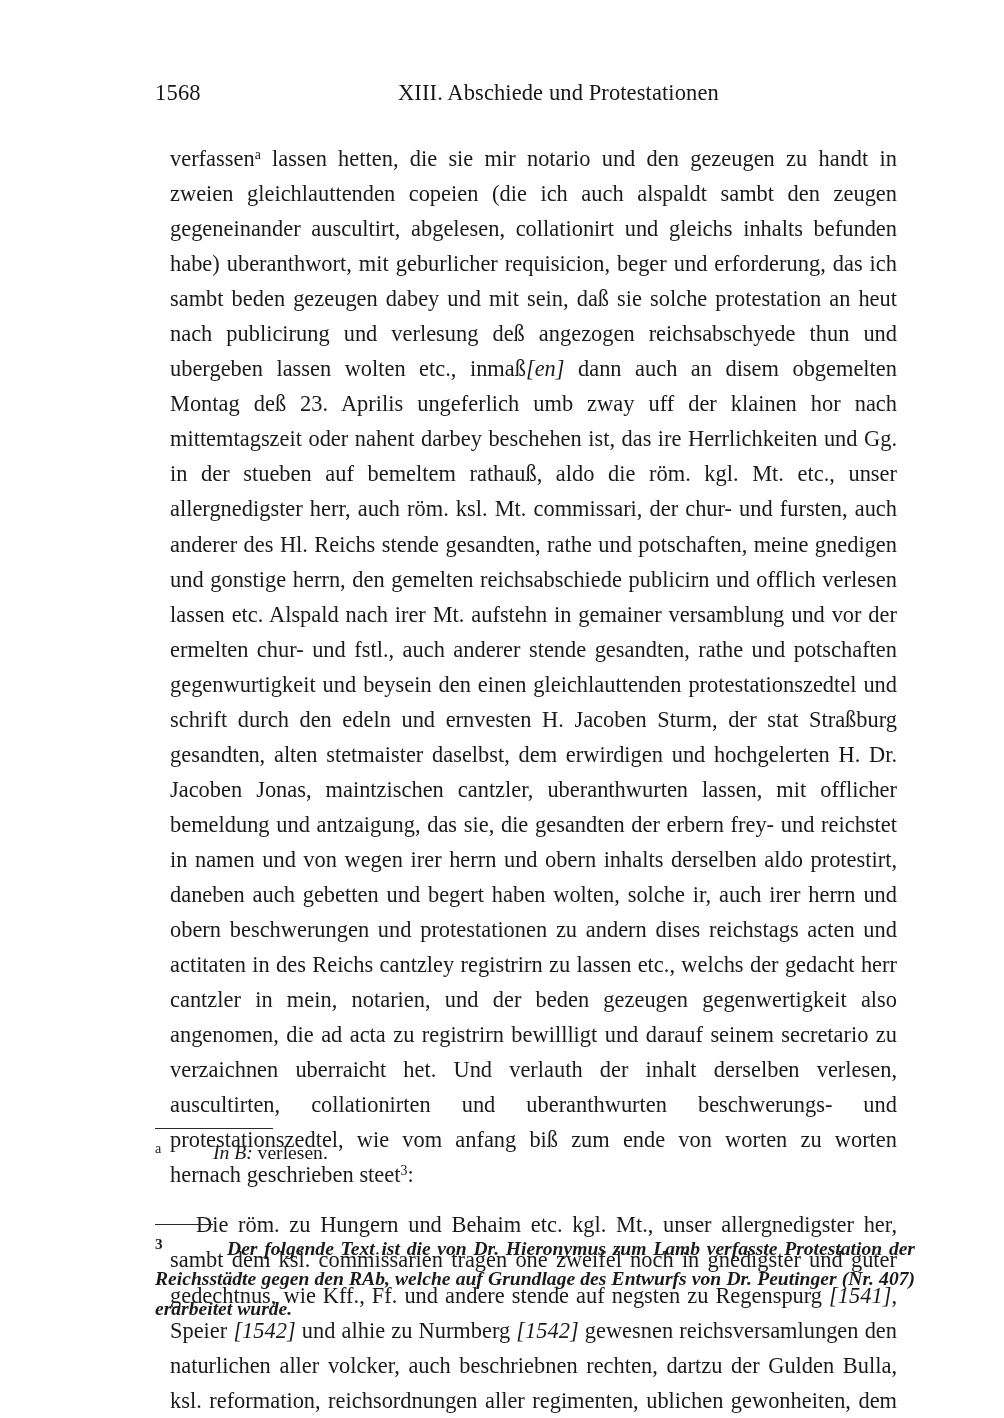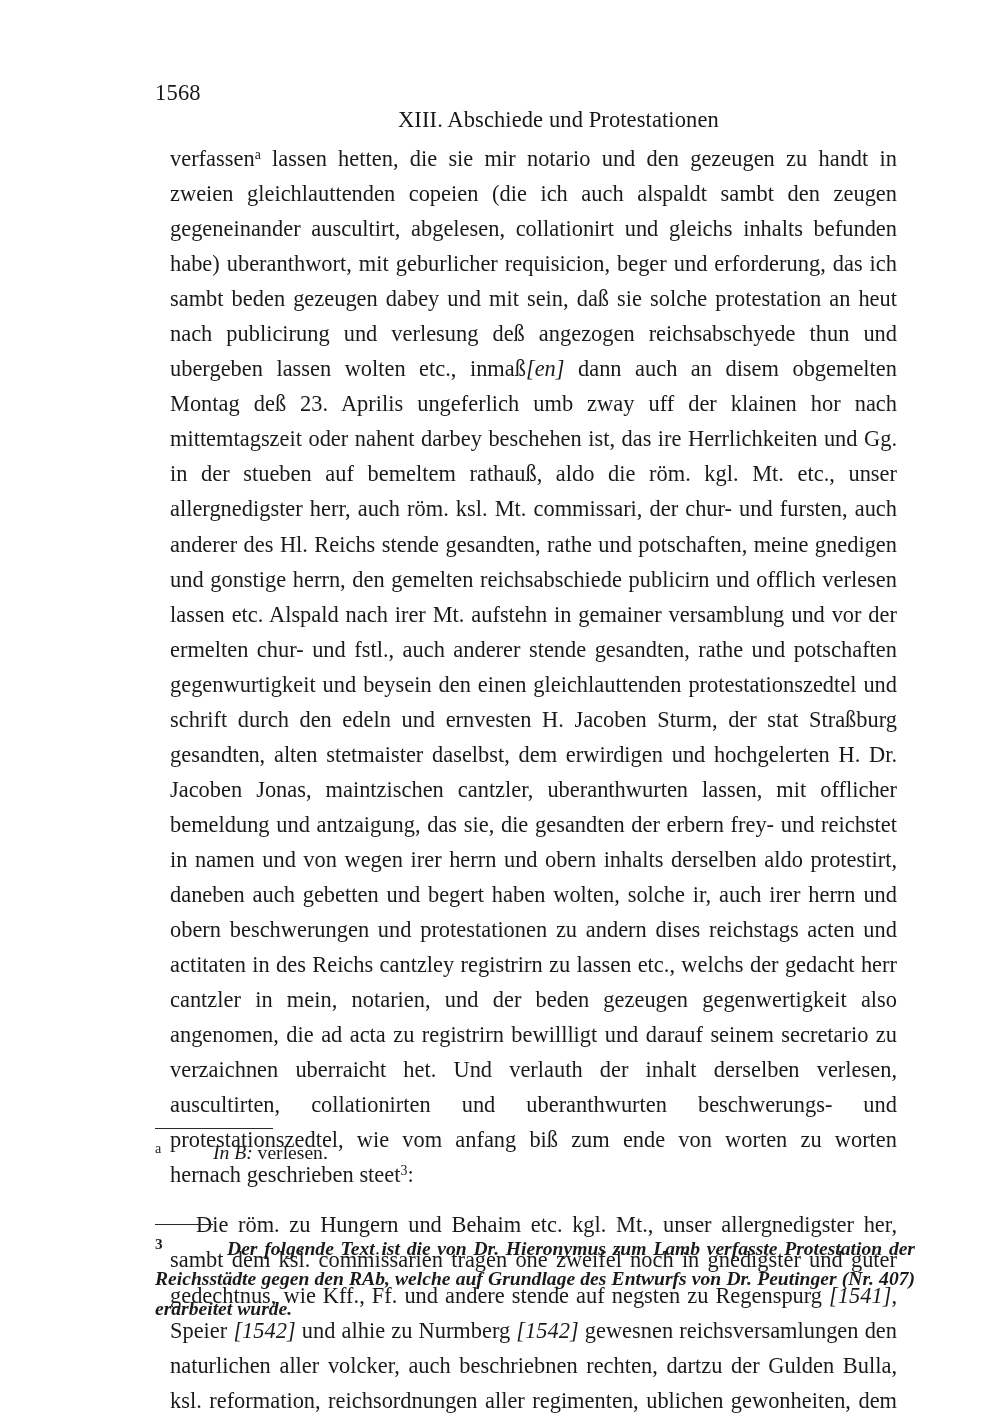--- a/index.html
+++ b/index.html
@@ -40,21 +40,20 @@
     left: 0;
     top: 0;
     letter-spacing: 0.2px;
   }
   .head-title {
     position: absolute;
     left: 243px;
     top: 0;
     letter-spacing: 0.1px;
     white-space: nowrap;
-    margin-top: 27px;
   }
 
   
   .textblock {
     position: absolute;
     left: 155px;
     top: 126px;
     width: 757px;
   }
   p.body {

